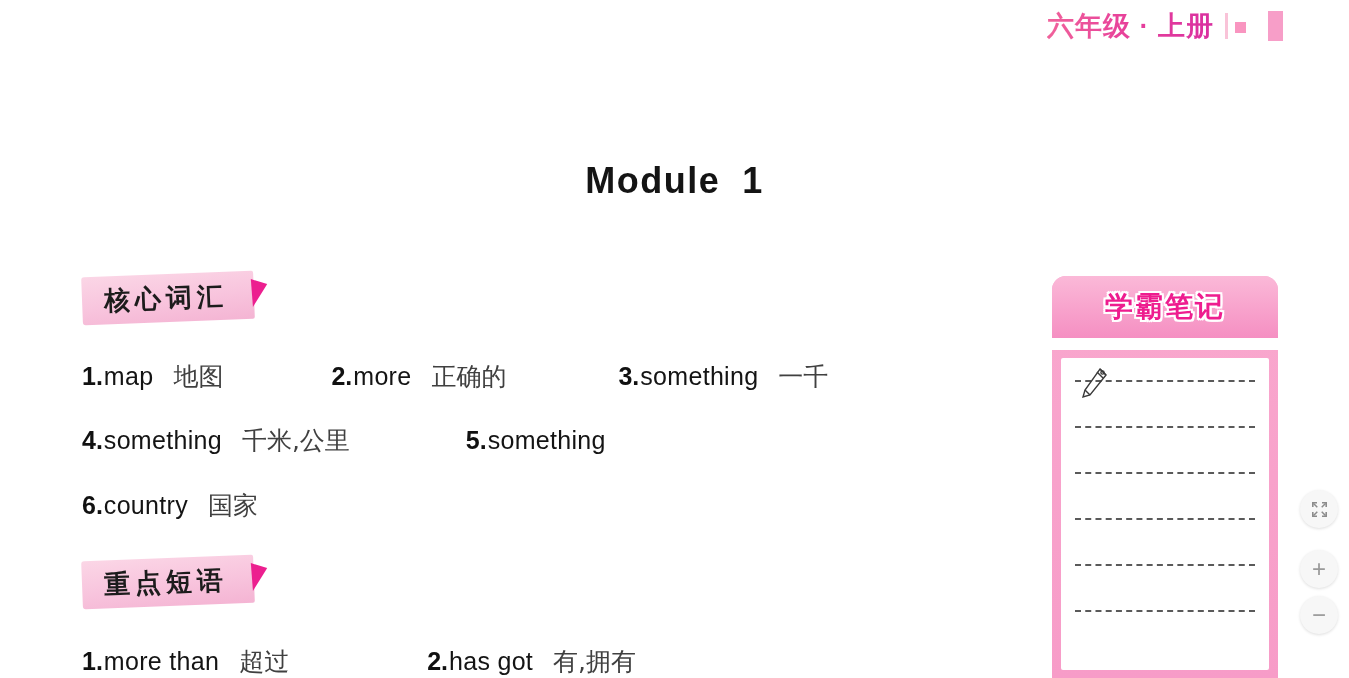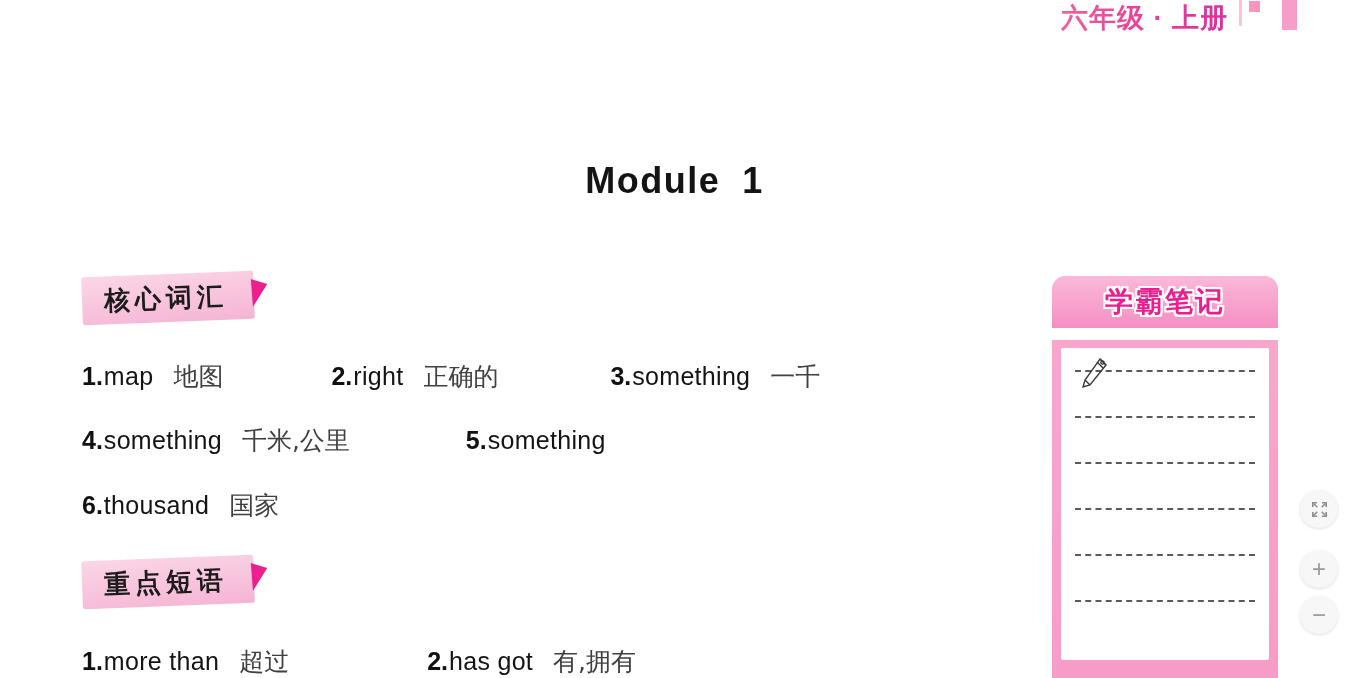--- a/index.html
+++ b/index.html
@@ -17,23 +17,23 @@
   }
 
   
   .page-header {
     position: absolute;
     top: 0;
     left: 0;
     width: 1349px;
     height: 52px;
     display: flex;
-    align-items: flex-start;
+    align-items: center;
     justify-content: flex-end;
-    padding-right: 52px;
+    padding-right: 66px;
     box-sizing: border-box;
   }
   .header-grade {
     font-size: 27px;
     font-weight: 700;
     letter-spacing: 1px;
     background: linear-gradient(90deg, #f0629b 0%, #e8429a 45%, #d92fa0 100%);
     -webkit-background-clip: text;
     background-clip: text;
     color: transparent;
@@ -175,21 +175,21 @@
     top: 276px;
     width: 226px;
     height: 402px;
     box-sizing: border-box;
     background: linear-gradient(180deg, #f9a8ce 0%, #f79cc8 100%);
     border-radius: 14px 14px 0 0;
     padding: 0;
     overflow: hidden;
   }
   .notes-header {
-    height: 52px;
+    height: 62px;
     display: flex;
     align-items: center;
     justify-content: center;
     background: linear-gradient(180deg, #fbb9d8 0%, #f58fc2 100%);
     border-radius: 12px 12px 0 0;
   }
   .notes-title {
     font-size: 28px;
     font-weight: 700;
     letter-spacing: 2px;
@@ -290,21 +290,21 @@
 
 <div class="entry-row" id="vrow1">
   <span class="entry">
     <span class="entry-num">1.</span>
     <span class="entry-en">map</span>
     <span class="entry-cn">地图</span>
   </span>
   <span class="gap-a"></span>
   <span class="entry">
     <span class="entry-num">2.</span>
-    <span class="entry-en">right</span>
+    <span class="entry-en">more</span>
     <span class="entry-cn">正确的</span>
   </span>
   <span class="gap-b"></span>
   <span class="entry">
     <span class="entry-num">3.</span>
     <span class="entry-en">something</span>
     <span class="entry-cn">一千</span>
   </span>
 </div>
 
@@ -317,21 +317,21 @@
   <span class="gap-c"></span>
   <span class="entry">
     <span class="entry-num">5.</span>
     <span class="entry-en">something</span>
   </span>
 </div>
 
 <div class="entry-row" id="vrow3">
   <span class="entry">
     <span class="entry-num">6.</span>
-    <span class="entry-en">thousand</span>
+    <span class="entry-en">country</span>
     <span class="entry-cn">国家</span>
   </span>
 </div>
 
 <div class="section-tag" id="tag-phrase">
   <div class="tag-body">
     <span class="tag-text">重点短语</span>
     <span class="tag-nib"></span>
   </div>
 </div>

